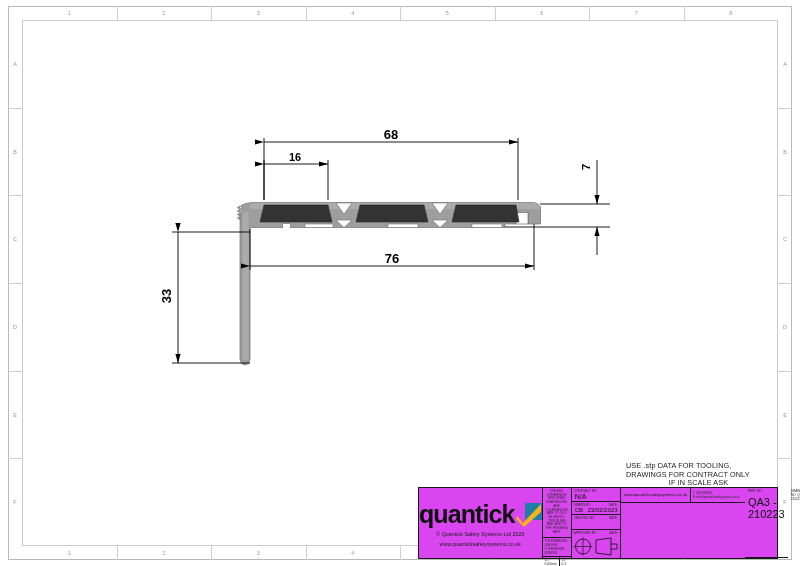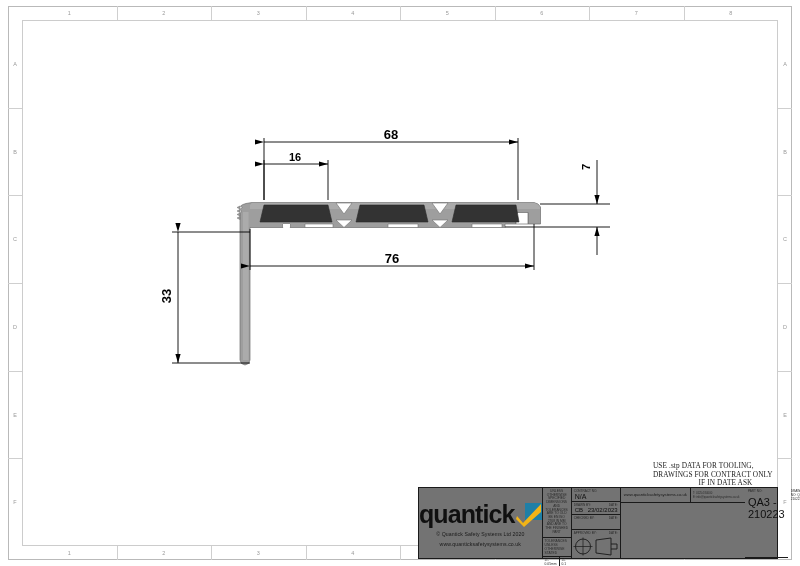--- a/index.html
+++ b/index.html
@@ -46,21 +46,21 @@
     position: absolute;
     left: 0; top: 0; width: 800px; height: 566px;
     pointer-events: none;
   }
   
   .tb {
     position: absolute;
     left: 418px; top: 487px;
     width: 360px; height: 72px;
     border: 1px solid #1a1a1a;
-    background: #737373;
+    background: #d946ef;
     display: flex;
     font-family: "Liberation Sans", sans-serif;
   }
   .tb-cell { border-right: 1px solid #1a1a1a; position: relative; }
   .tb-cell:last-child { border-right: none; }
 
   .tb-logo {
     width: 128px;
     display: flex; flex-direction: column;
     align-items: center; justify-content: center;
@@ -128,27 +128,27 @@
   .tr-meta > div:last-child { border-right: none; flex: 1; }
   .mt-lbl { font-size: 3.1px; text-transform: uppercase; color: #2a2a2a; }
   .mt-val { font-size: 9px; color: #101010; font-weight: bold; line-height: 10px; }
   .mt-val-sm { font-size: 7px; color: #101010; line-height: 10px; }
   .mt-val-xs { font-size: 3.4px; color: #101010; line-height: 10px; }
   .tr-dno { padding: 1px 3px; font-size: 3.2px; text-transform: uppercase; color: #2a2a2a; }
 
   
   .note {
     position: absolute;
-    left: 653px; top: 462px;
+    left: 626px; top: 462px;
     width: 145px;
     font-size: 7.3px;
     line-height: 8.6px;
     color: #1a1a1a;
     letter-spacing: .1px;
-    font-family: Liberation Serif, serif;
+    font-family: Liberation Sans, sans-serif;
   }
   .note div:nth-child(3) { text-align: center; }
 </style>
 </head>
 <body>
 
 <div id="sheet">
 
   <div class="outer-frame"></div>
   <div class="inner-frame"></div>
@@ -311,21 +311,21 @@
     <text x="391" y="139" font-family="Liberation Sans, sans-serif" font-size="13" font-weight="bold" fill="#000000" text-anchor="middle">68</text>
     <text x="295" y="161" font-family="Liberation Sans, sans-serif" font-size="11" font-weight="bold" fill="#000000" text-anchor="middle">16</text>
     <text x="392" y="263" font-family="Liberation Sans, sans-serif" font-size="13" font-weight="bold" fill="#000000" text-anchor="middle">76</text>
     <text x="0" y="0" font-family="Liberation Sans, sans-serif" font-size="13" font-weight="bold" fill="#000000" text-anchor="middle" transform="translate(171,296) rotate(-90)">33</text>
     <text x="0" y="0" font-family="Liberation Sans, sans-serif" font-size="11" font-weight="bold" fill="#000000" text-anchor="middle" transform="translate(590,167) rotate(-90)">7</text>
   </svg>
 
   <div class="note">
     <div>USE .stp DATA FOR TOOLING,</div>
     <div>DRAWINGS FOR CONTRACT ONLY</div>
-    <div>IF IN DATE ASK</div>
+    <div>IF IN SCALE ASK</div>
   </div>
 
   <div class="tb">
 
     <div class="tb-cell tb-logo">
       <div class="logo-row">
         <span class="logo-word">quantick</span>
         <span class="logo-mark">
           <span class="sq"></span>
           <svg width="26" height="24" viewBox="0 0 26 24" style="position:absolute;left:0;top:0;">

